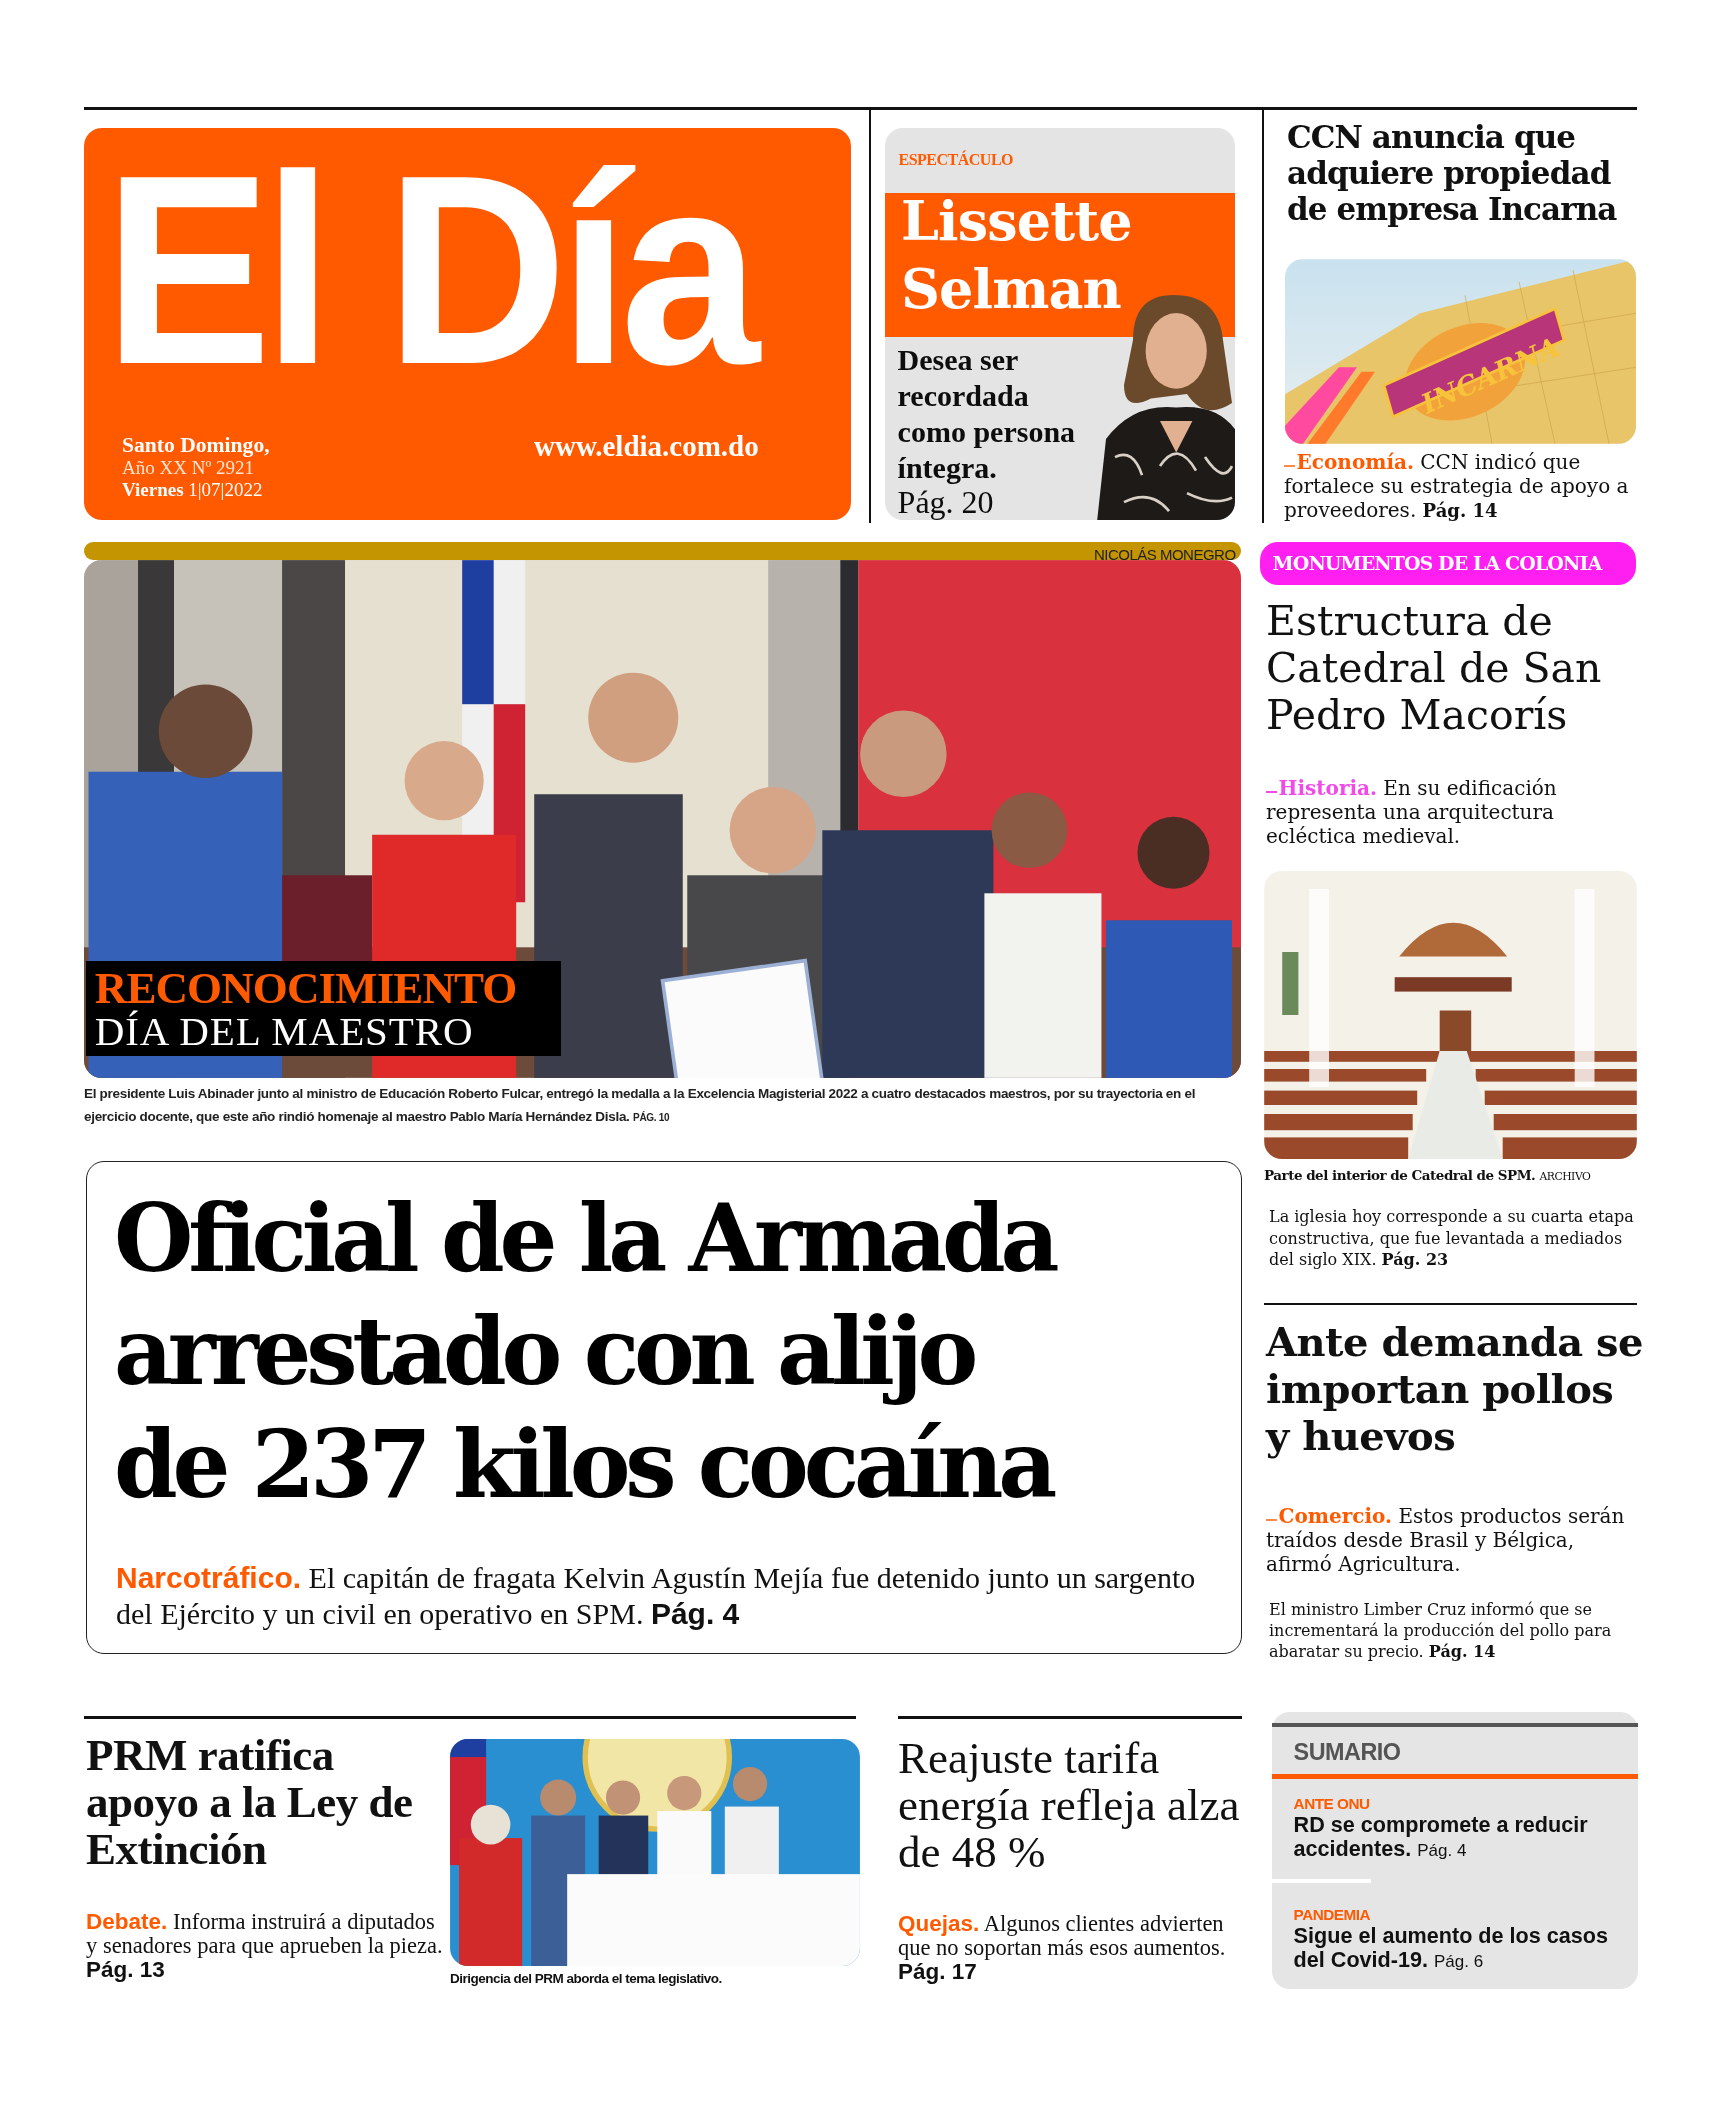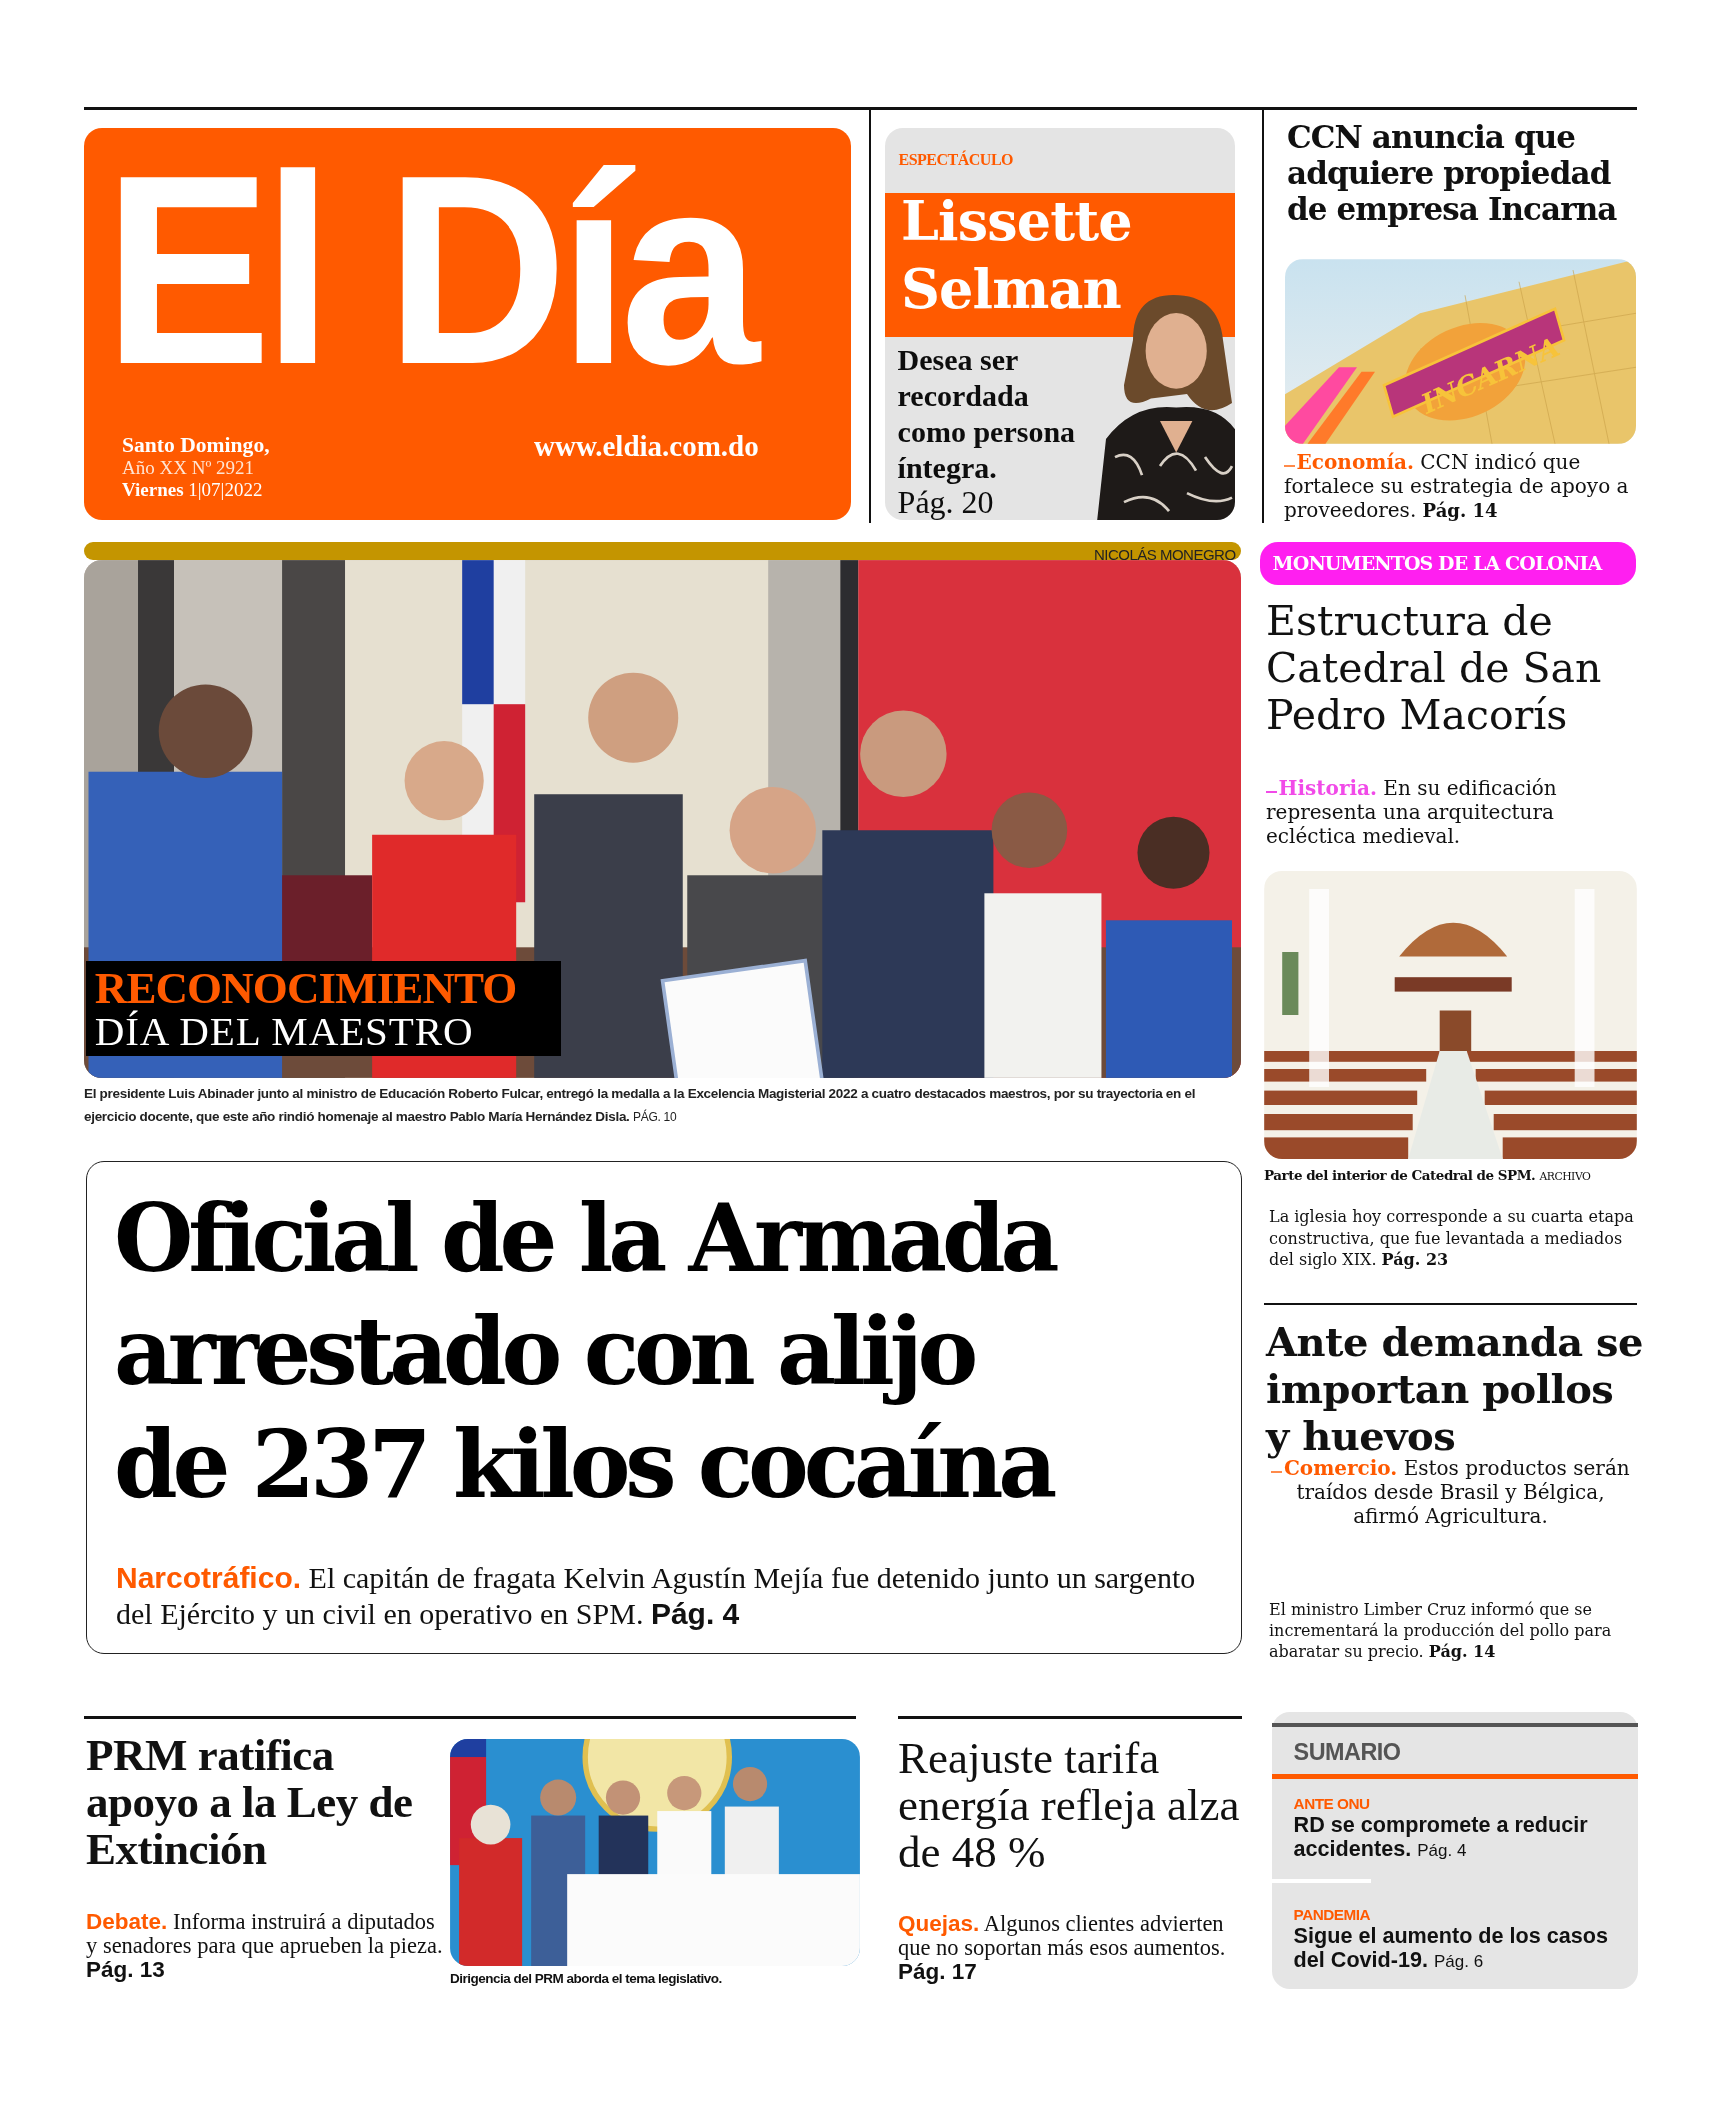--- a/index.html
+++ b/index.html
@@ -39,21 +39,21 @@
   .lede .pg { font-weight: 700; font-size: 18px; }
 
   
   .goldbar { left: 84px; top: 542px; width: 1157px; height: 18px; background: #c49500; }
   .credit-top { position: absolute; right: 5.4px; top: 3.6px; font-family: Liberation Sans, sans-serif; font-size: 15px; color: #222; letter-spacing: -0.5px; }
   .main-photo { left: 84px; top: 560px; width: 1157px; height: 518px; overflow: hidden; background: #d9cfc5; }
   .tag-box { position: absolute; left: 1.8px; top: 401px; width: 475px; height: 95px; background: #000; }
   .tag-box .t1 { position: absolute; left: 9px; top: 5.4px; color: #ff5a00; font-family: "Liberation Serif", serif; font-weight: 700; font-size: 45px; line-height: 45px; letter-spacing: -0.9px; }
   .tag-box .t2 { position: absolute; left: 9px; top: 49px; color: #fff; font-family: "Liberation Serif", serif; font-size: 41px; line-height: 43px; letter-spacing: 0.9px; }
   .caption-main { left: 84px; top: 1082px; width: 1157px; font-family: "Liberation Sans", sans-serif; font-weight: 700; font-size: 13.5px; line-height: 23.4px; color: #222; letter-spacing: -0.3px; }
-  .caption-main .pg { font-weight: 400; font-size: 12px; }
+  .caption-main .pg { font-weight: 700; font-size: 10px; }
 
   
   .mag-bar { left: 1260px; top: 542px; width: 376px; height: 43px; background: #ff1ff0; }
   .mag-bar span { position: absolute; left: 12.6px; top: 10px; color: #fff; font-family: "DejaVu Serif", serif; font-weight: 700; font-size: 19px; letter-spacing: -0.9px; }
   .monu-title { left: 1266px; top: 598px; width: 378px; font-family: "DejaVu Serif", serif; font-size: 41px; line-height: 47px; color: #111; }
   .church-photo { left: 1264px; top: 871px; width: 373px; height: 288px; overflow: hidden; }
   .church-cap { left: 1264px; top: 1167px; font-family: "DejaVu Serif", serif; font-weight: 700; font-size: 13.5px; color: #111; letter-spacing: -0.5px; }
   .church-cap .src { font-weight: 400; font-size: 10.8px; }
   .church-body { left: 1269px; top: 1206px; width: 369px; font-family: "DejaVu Serif", serif; font-size: 16px; line-height: 21.6px; }
   .church-body b { font-weight: 700; }
@@ -261,21 +261,21 @@
     <div>de 237 kilos cocaína</div>
   </div>
   <div class="head-lede">
     <span class="sec">Narcotráfico.</span>
     <span>El capitán de fragata Kelvin Agustín Mejía fue detenido junto un sargento del Ejército y un civil en operativo en SPM.</span>
     <span class="pg">Pág. 4</span>
   </div>
 </div>
 
 <div class="abs pollos-title">Ante demanda se importan pollos y huevos</div>
-<div class="abs lede" style="left:1266px;top:1456px;width:369px;text-align:center;">
+<div class="abs lede" style="left:1266px;top:1504px;width:369px;">
   <span class="dash"></span><span class="sec">Comercio.</span>
   <span>Estos productos serán traídos desde Brasil y Bélgica, afirmó Agricultura.</span>
 </div>
 <div class="abs pollos-body">
   <span>El ministro Limber Cruz informó que se incrementará la producción del pollo para abaratar su precio.</span> <b>Pág. 14</b>
 </div>
 
 <div class="abs prm-title">PRM ratifica apoyo a la Ley de Extinción</div>
 <div class="abs prm-lede">
   <span class="sec">Debate.</span>

